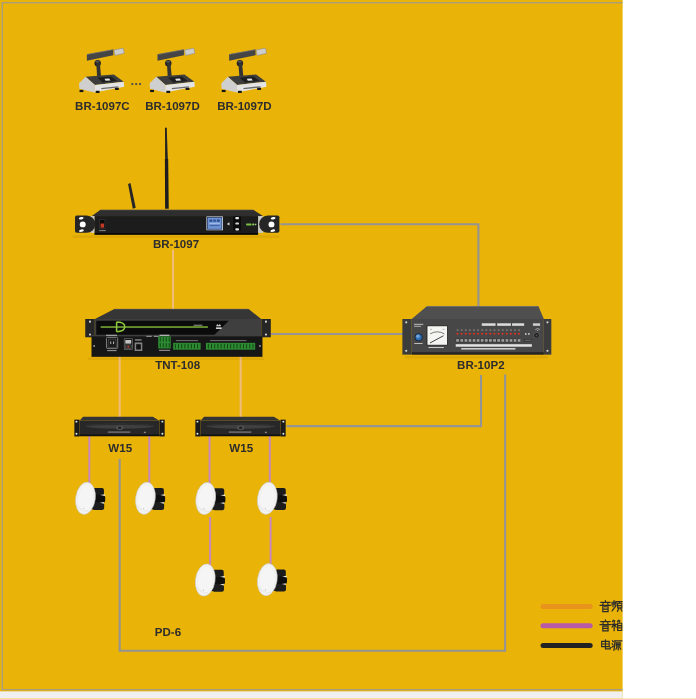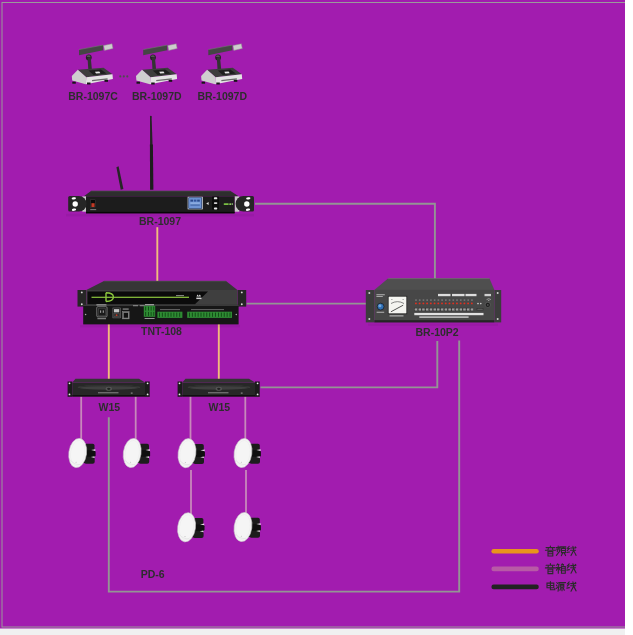--- a/index.html
+++ b/index.html
@@ -1,16 +1,16 @@
 <!DOCTYPE html>
 <html><head>
 <meta charset="utf-8">
 <style>
   html,body{margin:0;padding:0;background:#ffffff;}
-  #wrap{position:relative;width:625px;height:635px;overflow:hidden;background:#a21caf;
+  #wrap{position:relative;width:566px;height:635px;overflow:hidden;background:#eab308;
         font-family:"Liberation Sans",sans-serif;}
   svg{position:absolute;left:0;top:0;}
   text{font-family:"Liberation Sans",sans-serif;}
 </style>
 </head>
 <body>
 <div id="wrap">
 <svg width="633" height="635" viewBox="0 0 633 635">
 
   <rect x="0" y="628.5" width="633" height="6.5" fill="#f0f0f0"></rect>

